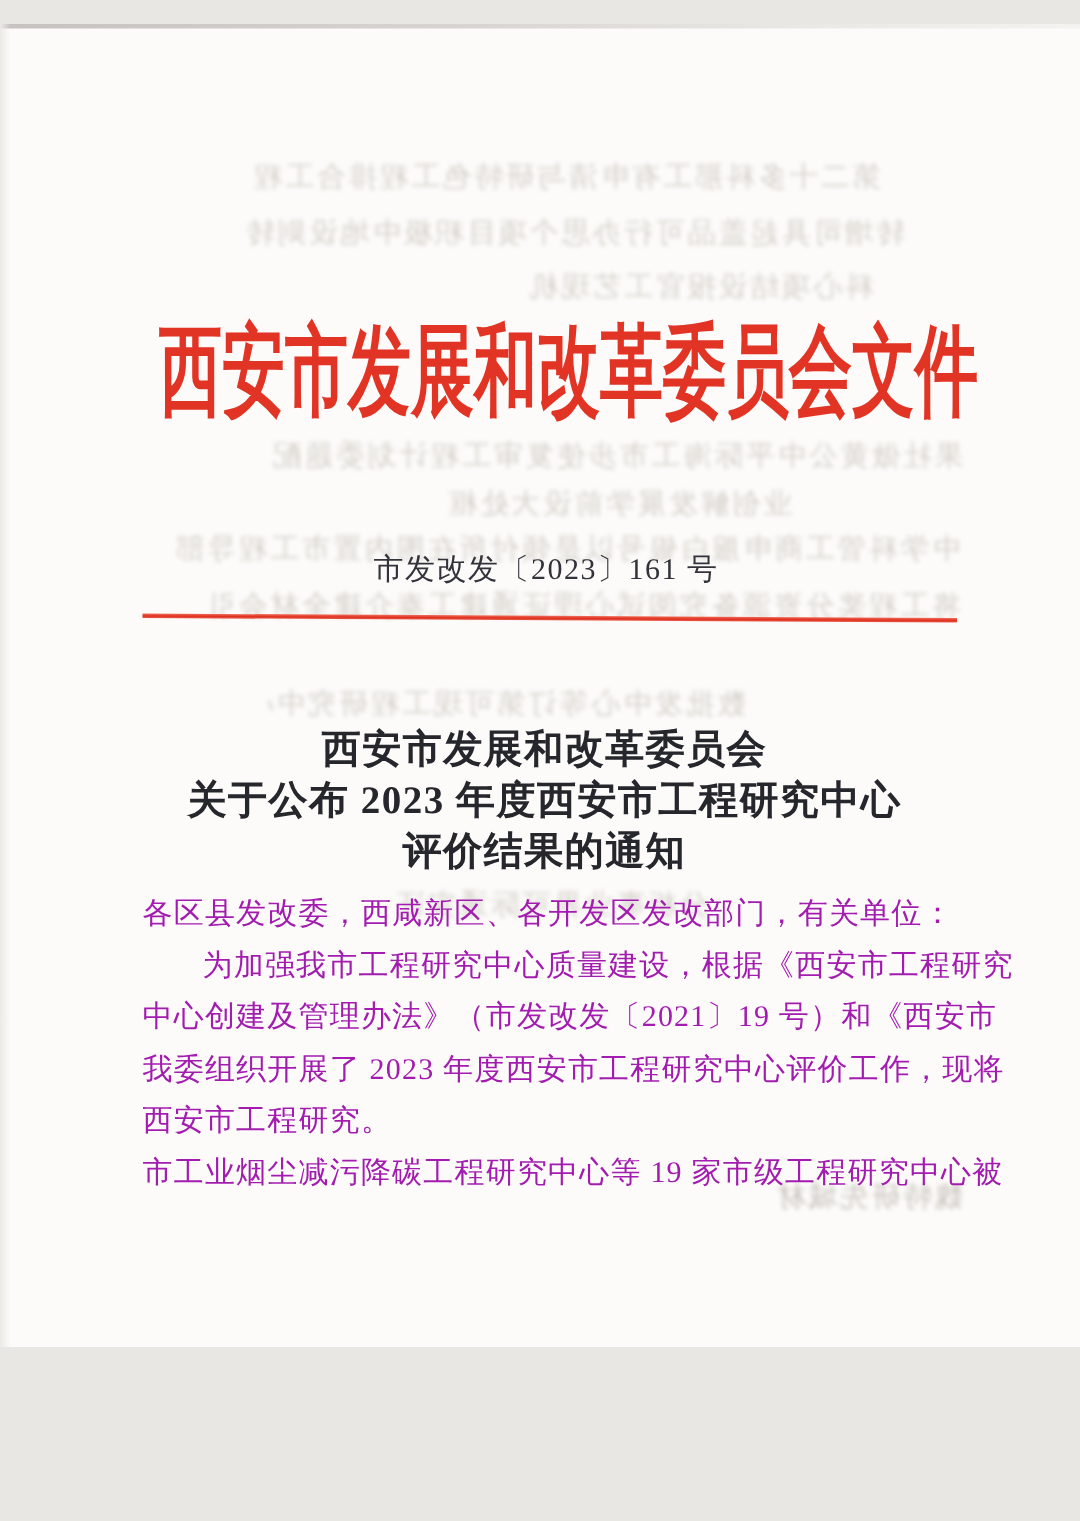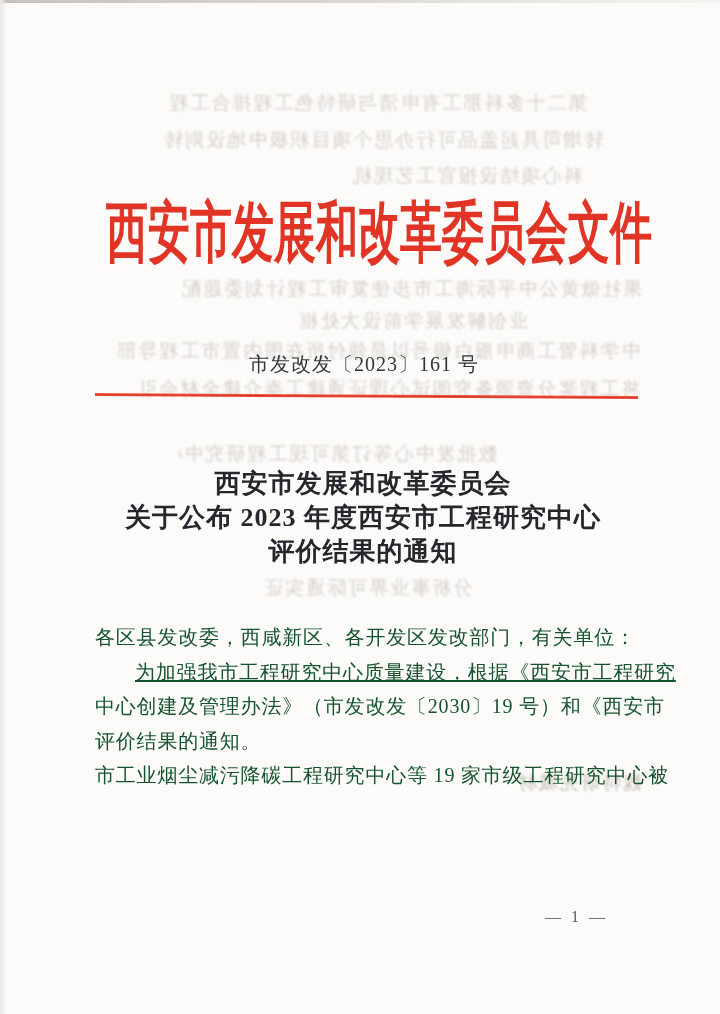--- a/index.html
+++ b/index.html
@@ -3,22 +3,22 @@
 <meta charset="utf-8">
 <style>
   html, body {
     margin: 0;
     padding: 0;
     background: #e9e7e4;
   }
   .page {
     position: relative;
     width: 720px;
-    height: 1014px;
-    margin: 0 auto;
+    height: 882px;
+    margin: 16px auto;
     background: #fcfbf9;
     overflow: hidden;
     font-family: "Liberation Serif", "DejaVu Serif", serif;
   }
   
   .scan-edge-top {
     position: absolute;
     top: 0; left: 0;
     width: 100%; height: 3px;
     background: linear-gradient(to right, #b7b4b0 0%, #cfccc8 45%, #e6e4e0 75%, #f3f1ee 100%);
@@ -90,30 +90,30 @@
     text-align: center;
     font-weight: bold;
     color: #26262d;
     font-size: 26px;
     line-height: 34px;
     letter-spacing: 1px;
     transform: translateX(3px);
   }
   .doc-body {
     position: absolute;
-    top: 620px;
+    top: 576px;
     left: 95px;
     width: 592px;
-    color: #14532d;
+    color: #a21caf;
     font-size: 20px;
     line-height: 34.5px;
     letter-spacing: 0.8px;
   }
   .doc-body .line { white-space: nowrap; }
-  .doc-body .indent { text-indent: 2em; text-decoration: underline; }
+  .doc-body .indent { text-indent: 2em; }
   .page-number {
     position: absolute;
     top: 905px;
     right: 112px;
     font-size: 16px;
     line-height: 24px;
     letter-spacing: 3px;
     color: #595962;
     white-space: nowrap;
   }
@@ -143,20 +143,21 @@
 
   <div class="notice-title">
     <div>西安市发展和改革委员会</div>
     <div>关于公布 2023 年度西安市工程研究中心</div>
     <div>评价结果的通知</div>
   </div>
 
   <div class="doc-body">
     <div class="line">各区县发改委，西咸新区、各开发区发改部门，有关单位：</div>
     <div class="line indent">为加强我市工程研究中心质量建设，根据《西安市工程研究</div>
-    <div class="line">中心创建及管理办法》（市发改发〔2030〕19 号）和《西安市</div>
-    <div class="line">评价结果的通知。</div>
+    <div class="line">中心创建及管理办法》（市发改发〔2021〕19 号）和《西安市</div>
+    <div class="line">我委组织开展了 2023 年度西安市工程研究中心评价工作，现将</div>
+    <div class="line">西安市工程研究。</div>
     <div class="line">市工业烟尘减污降碳工程研究中心等 19 家市级工程研究中心被</div>
   </div>
 
   <div class="page-number">— 1 —</div>
 
 </div>
 
 </body></html>

